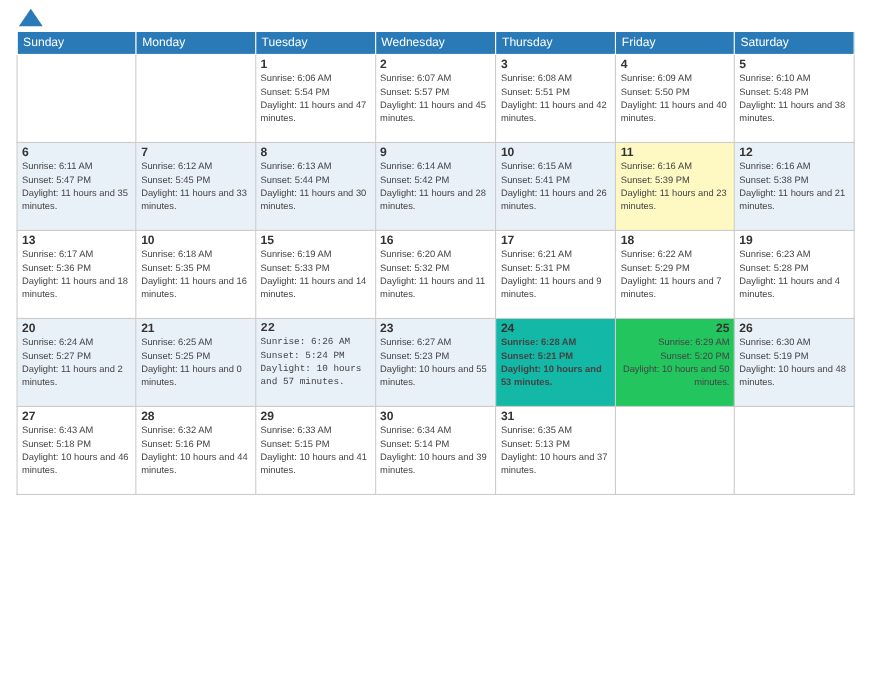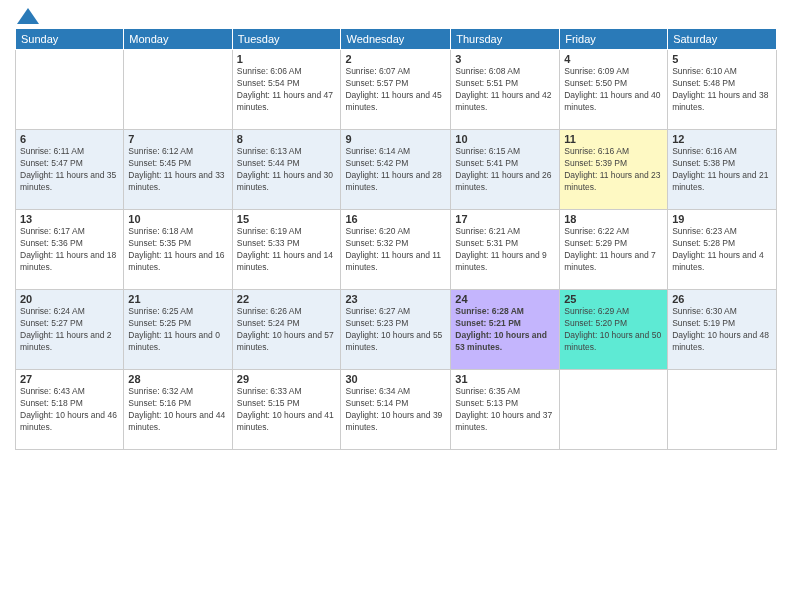--- a/index.html
+++ b/index.html
@@ -244,39 +244,39 @@
             <div class="day-info" style="white-space: pre-line;">Sunrise: 6:24 AM
 Sunset: 5:27 PM
 Daylight: 11 hours and 2 minutes.</div>
           </td>
           <td style="background: rgb(232, 240, 248);">
             <span class="day-num">21</span>
             <div class="day-info" style="white-space: pre-line;">Sunrise: 6:25 AM
 Sunset: 5:25 PM
 Daylight: 11 hours and 0 minutes.</div>
           </td>
-          <td style="background: rgb(232, 240, 248);">
+          <td style="background: rgb(232, 240, 248); font-family: Liberation Mono, monospace;">
             <span class="day-num">22</span>
             <div class="day-info" style="white-space: pre-line;">Sunrise: 6:26 AM
 Sunset: 5:24 PM
 Daylight: 10 hours and 57 minutes.</div>
           </td>
           <td style="background: rgb(232, 240, 248);">
             <span class="day-num">23</span>
             <div class="day-info" style="white-space: pre-line;">Sunrise: 6:27 AM
 Sunset: 5:23 PM
 Daylight: 10 hours and 55 minutes.</div>
           </td>
-          <td style="background: #c4b5fd;">
+          <td style="background: #14b8a6;">
             <span class="day-num">24</span>
             <div class="day-info" style="white-space: pre-line; font-weight: bold;">Sunrise: 6:28 AM
 Sunset: 5:21 PM
 Daylight: 10 hours and 53 minutes.</div>
           </td>
-          <td style="background: #5eead4;">
+          <td style="background: #22c55e; text-align: right;">
             <span class="day-num">25</span>
             <div class="day-info" style="white-space: pre-line;">Sunrise: 6:29 AM
 Sunset: 5:20 PM
 Daylight: 10 hours and 50 minutes.</div>
           </td>
           <td style="background: rgb(232, 240, 248);">
             <span class="day-num">26</span>
             <div class="day-info" style="white-space: pre-line;">Sunrise: 6:30 AM
 Sunset: 5:19 PM
 Daylight: 10 hours and 48 minutes.</div>

